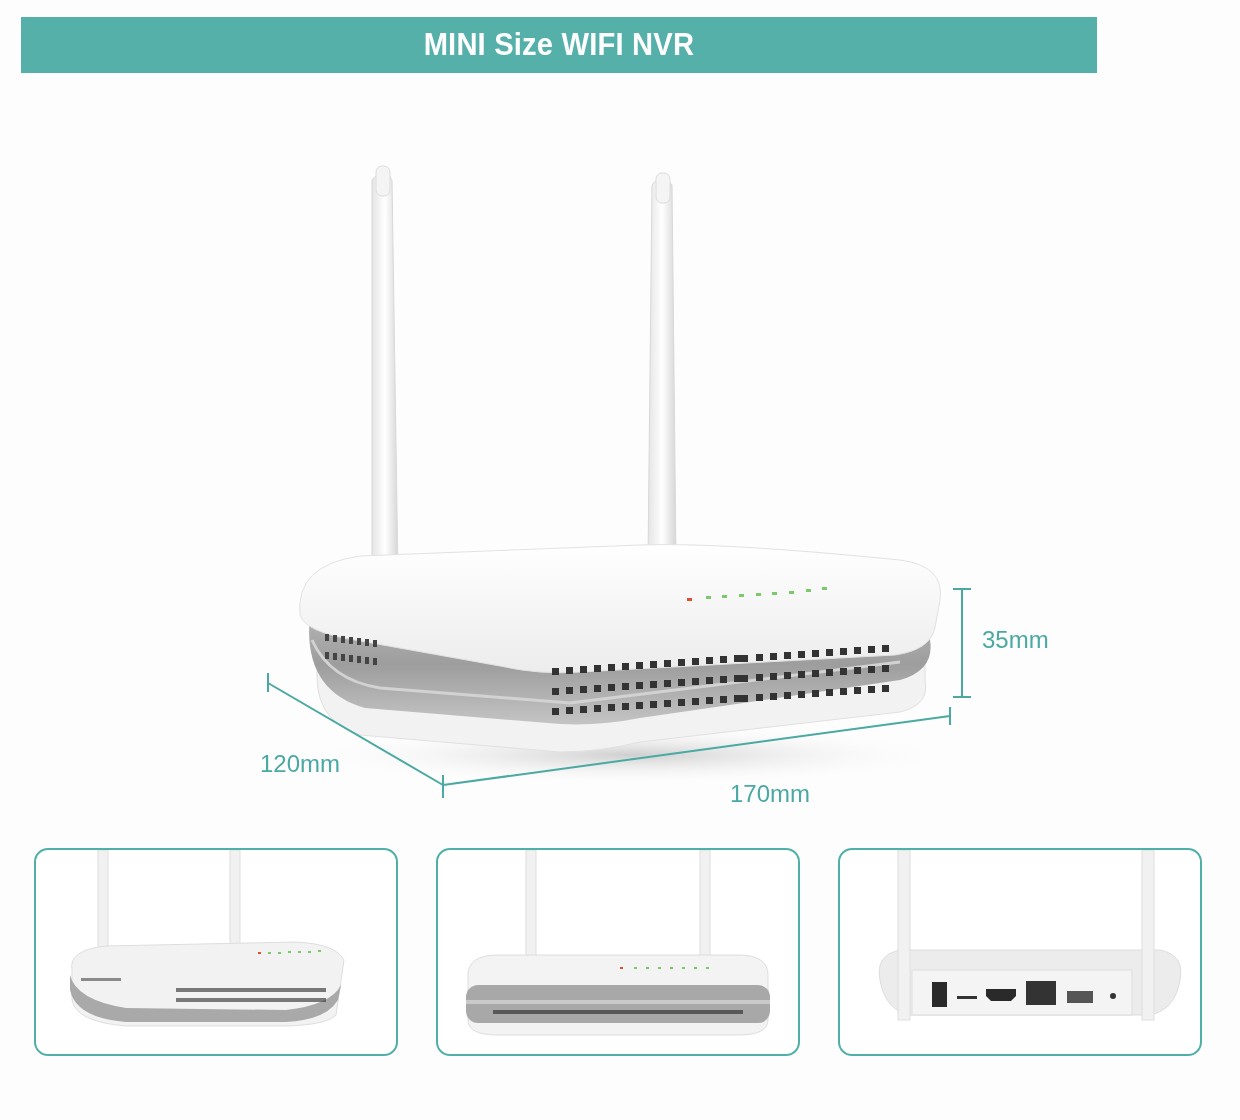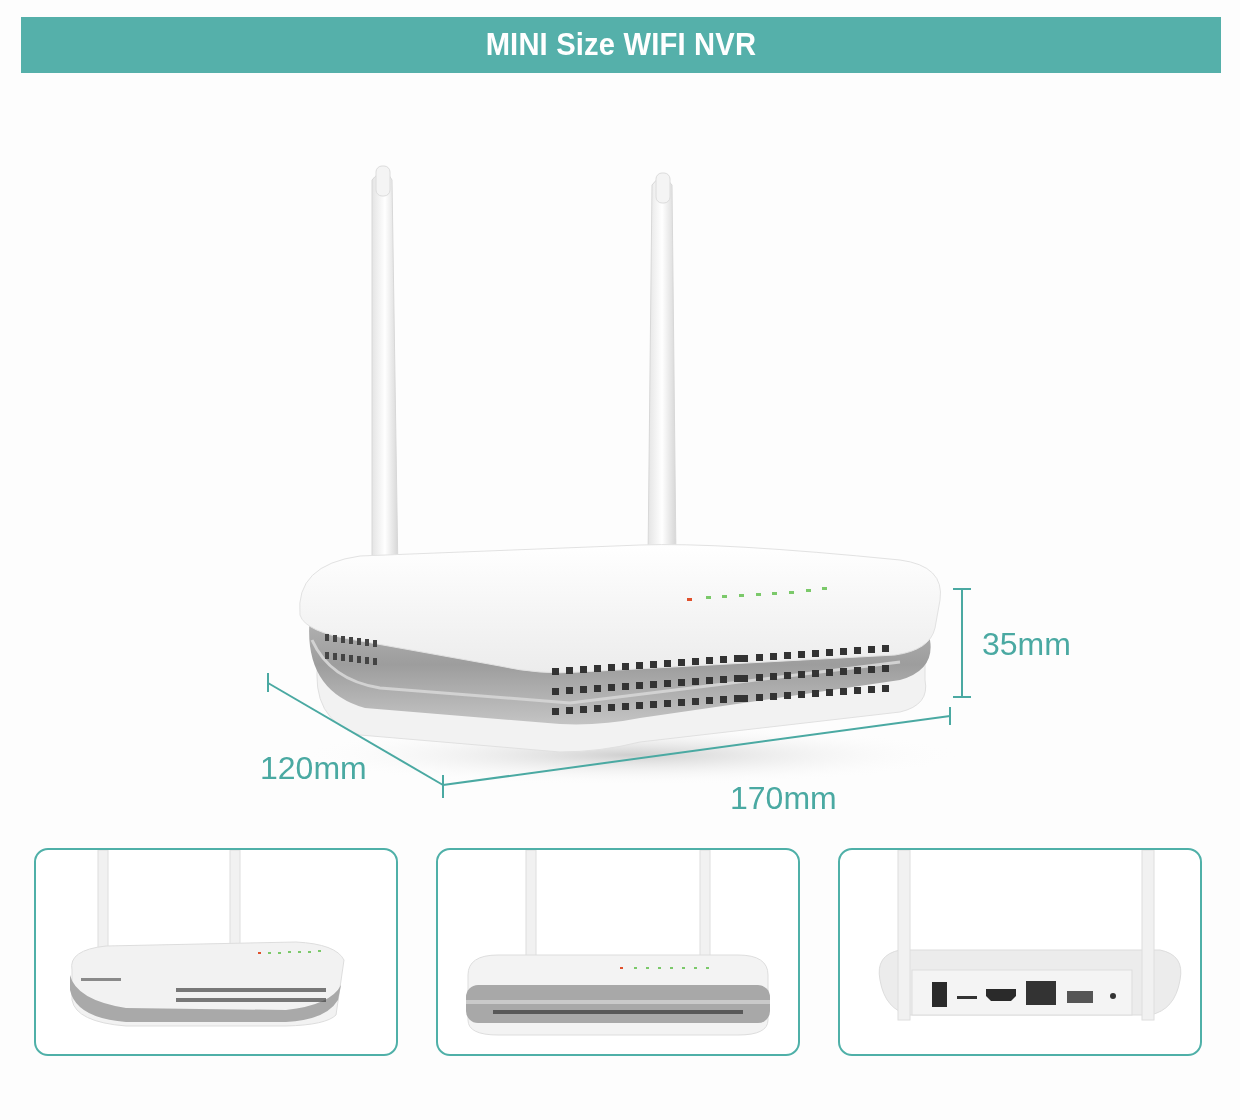--- a/index.html
+++ b/index.html
@@ -1,24 +1,24 @@
 <!DOCTYPE html>
 <html><head>
 <meta charset="utf-8">
 <style>
   * { box-sizing: border-box; margin: 0; padding: 0; }
   html, body { width: 1240px; height: 1120px; background: #fdfdfd; overflow: hidden; }
   body { position: relative; font-family: "Liberation Sans", sans-serif; }
   .banner {
-    position: absolute; left: 21px; top: 17px; width: 1200px; height: 56px;
+    position: absolute; left: 21px; top: 17px; width: 1076px; height: 56px;
     background: #55b0aa; display: flex; align-items: center; justify-content: center;
   }
   .banner-title { color: #ffffff; font-weight: bold; font-size: 31px; letter-spacing: 0.2px; transform: scaleX(0.94); }
   .main-stage { position: absolute; left: 0; top: 90px; width: 1240px; height: 740px; }
-  .dim-label { position: absolute; color: #4aa9a2; font-size: 32px; }
+  .dim-label { position: absolute; color: #4aa9a2; font-size: 24px; }
   .thumb {
     position: absolute; top: 848px; height: 208px; border: 2px solid #4fb0a8;
     border-radius: 14px; background: #ffffff; overflow: hidden;
   }
   svg { display: block; }
 </style>
 </head>
 <body>
 
 <div class="banner">

